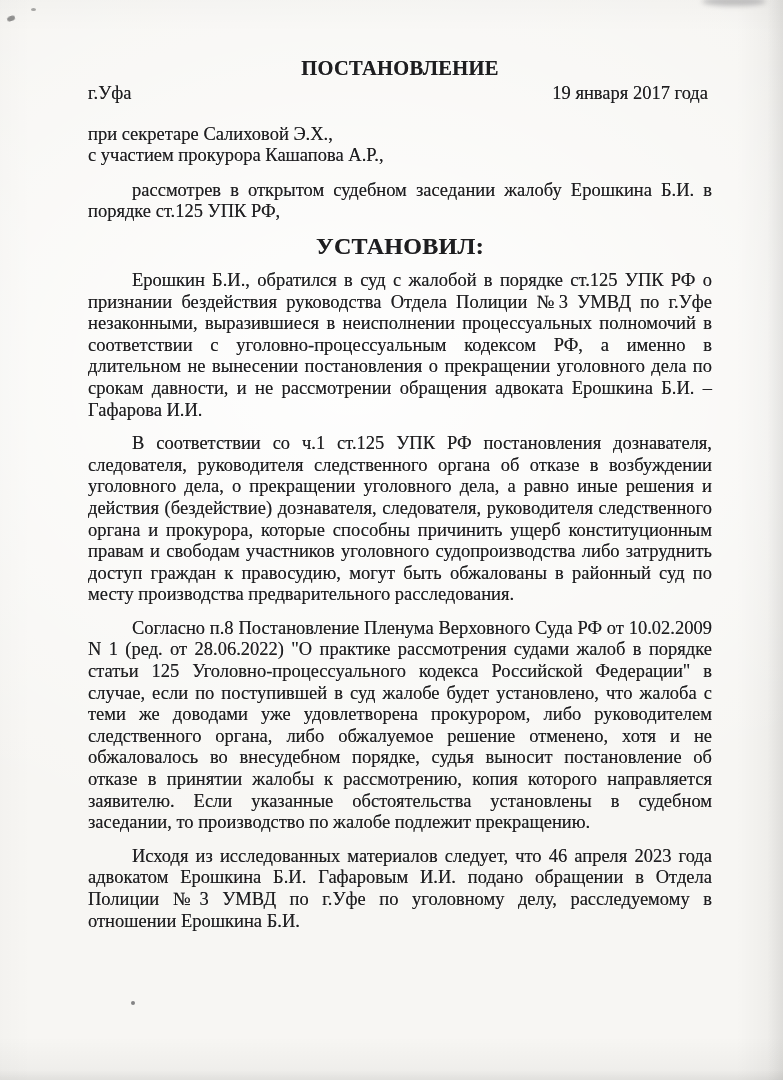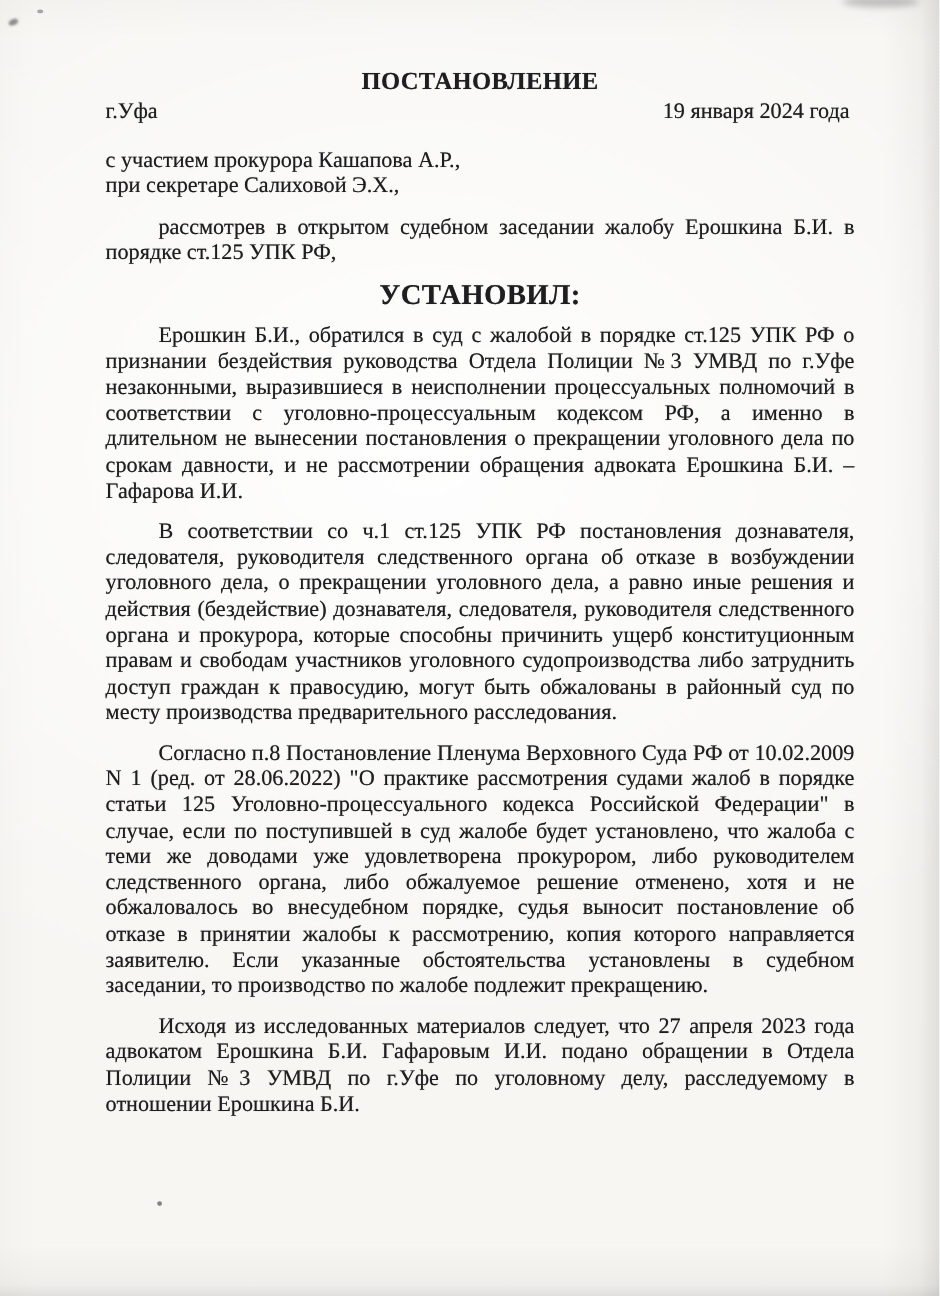--- a/index.html
+++ b/index.html
@@ -100,35 +100,35 @@
   <div class="top-right-smudge"></div>
   <div class="right-band"></div>
   <div class="bottom-band"></div>
 
   <div class="content">
 
     <h1 class="doc-title">ПОСТАНОВЛЕНИЕ</h1>
 
     <div class="dateline">
       <span>г.Уфа</span>
-      <span>19 января 2024 года</span>
+      <span>19 января 2017 года</span>
     </div>
 
 
+    <p class="par">при секретаре Салиховой Э.Х.,</p>
+
     <p class="par">с участием прокурора  Кашапова А.Р.,</p>
-
-    <p class="par">при секретаре Салиховой Э.Х.,</p>
 
     <p class="par indent hearing">рассмотрев в открытом судебном заседании жалобу Ерошкина Б.И. в порядке ст.125 УПК РФ,</p>
 
     <h2 class="section-heading">УСТАНОВИЛ:</h2>
 
     <p class="par indent body-par">Ерошкин Б.И., обратился в суд с жалобой в порядке ст.125 УПК РФ о признании бездействия руководства Отдела Полиции №3 УМВД по г.Уфе незаконными, выразившиеся в неисполнении процессуальных полномочий в соответствии с уголовно-процессуальным кодексом РФ, а именно в длительном не вынесении постановления о прекращении уголовного дела по срокам давности, и не рассмотрении обращения  адвоката Ерошкина Б.И. – Гафарова И.И.</p>
 
 
     <p class="par indent body-par">В соответствии со ч.1 ст.125 УПК РФ постановления дознавателя, следователя, руководителя следственного органа об отказе в возбуждении уголовного дела, о прекращении уголовного дела, а равно иные решения и действия (бездействие) дознавателя, следователя, руководителя следственного органа и прокурора, которые способны причинить ущерб конституционным правам и свободам участников уголовного судопроизводства либо затруднить доступ граждан к правосудию, могут быть обжалованы в районный суд по месту производства предварительного расследования.</p>
 
     <p class="par indent body-par">Согласно п.8 Постановление Пленума Верховного Суда РФ от 10.02.2009 N 1 (ред. от 28.06.2022) "О практике рассмотрения судами жалоб в порядке статьи 125 Уголовно-процессуального кодекса Российской Федерации" в случае, если по поступившей в суд жалобе будет установлено, что жалоба с теми же доводами уже удовлетворена прокурором, либо руководителем следственного органа, либо обжалуемое решение отменено, хотя и не обжаловалось во внесудебном порядке, судья выносит постановление об отказе в принятии жалобы к рассмотрению, копия которого направляется заявителю. Если указанные обстоятельства установлены в судебном заседании, то производство по жалобе подлежит прекращению.</p>
 
-    <p class="par indent body-par">Исходя из исследованных материалов следует, что 27 апреля 2023 года адвокатом Ерошкина Б.И.  Гафаровым И.И. подано обращении в Отдела Полиции №3 УМВД по г.Уфе по уголовному делу, расследуемому в отношении Ерошкина Б.И.</p>
+    <p class="par indent body-par">Исходя из исследованных материалов следует, что 46 апреля 2023 года адвокатом Ерошкина Б.И.  Гафаровым И.И. подано обращении в Отдела Полиции №3 УМВД по г.Уфе по уголовному делу, расследуемому в отношении Ерошкина Б.И.</p>
 
   </div>
 </div>
 
 </body></html>

